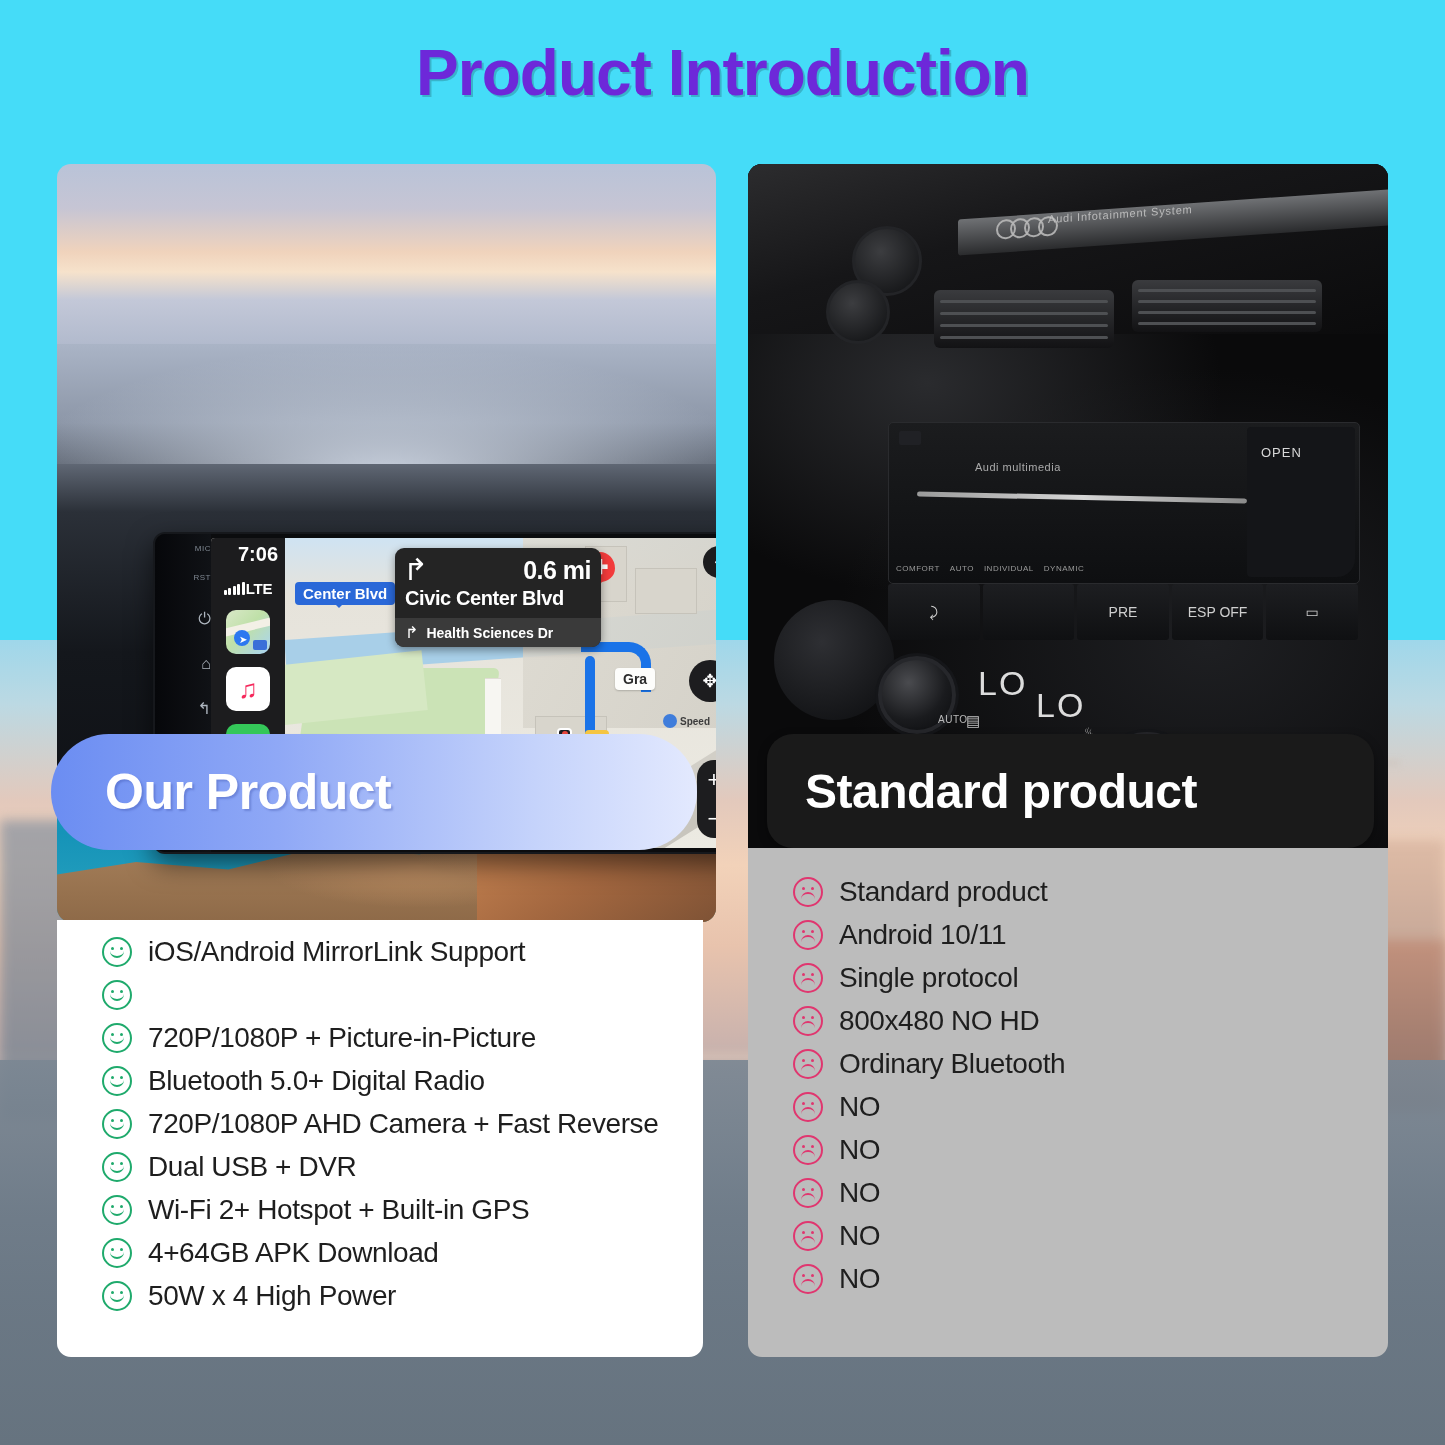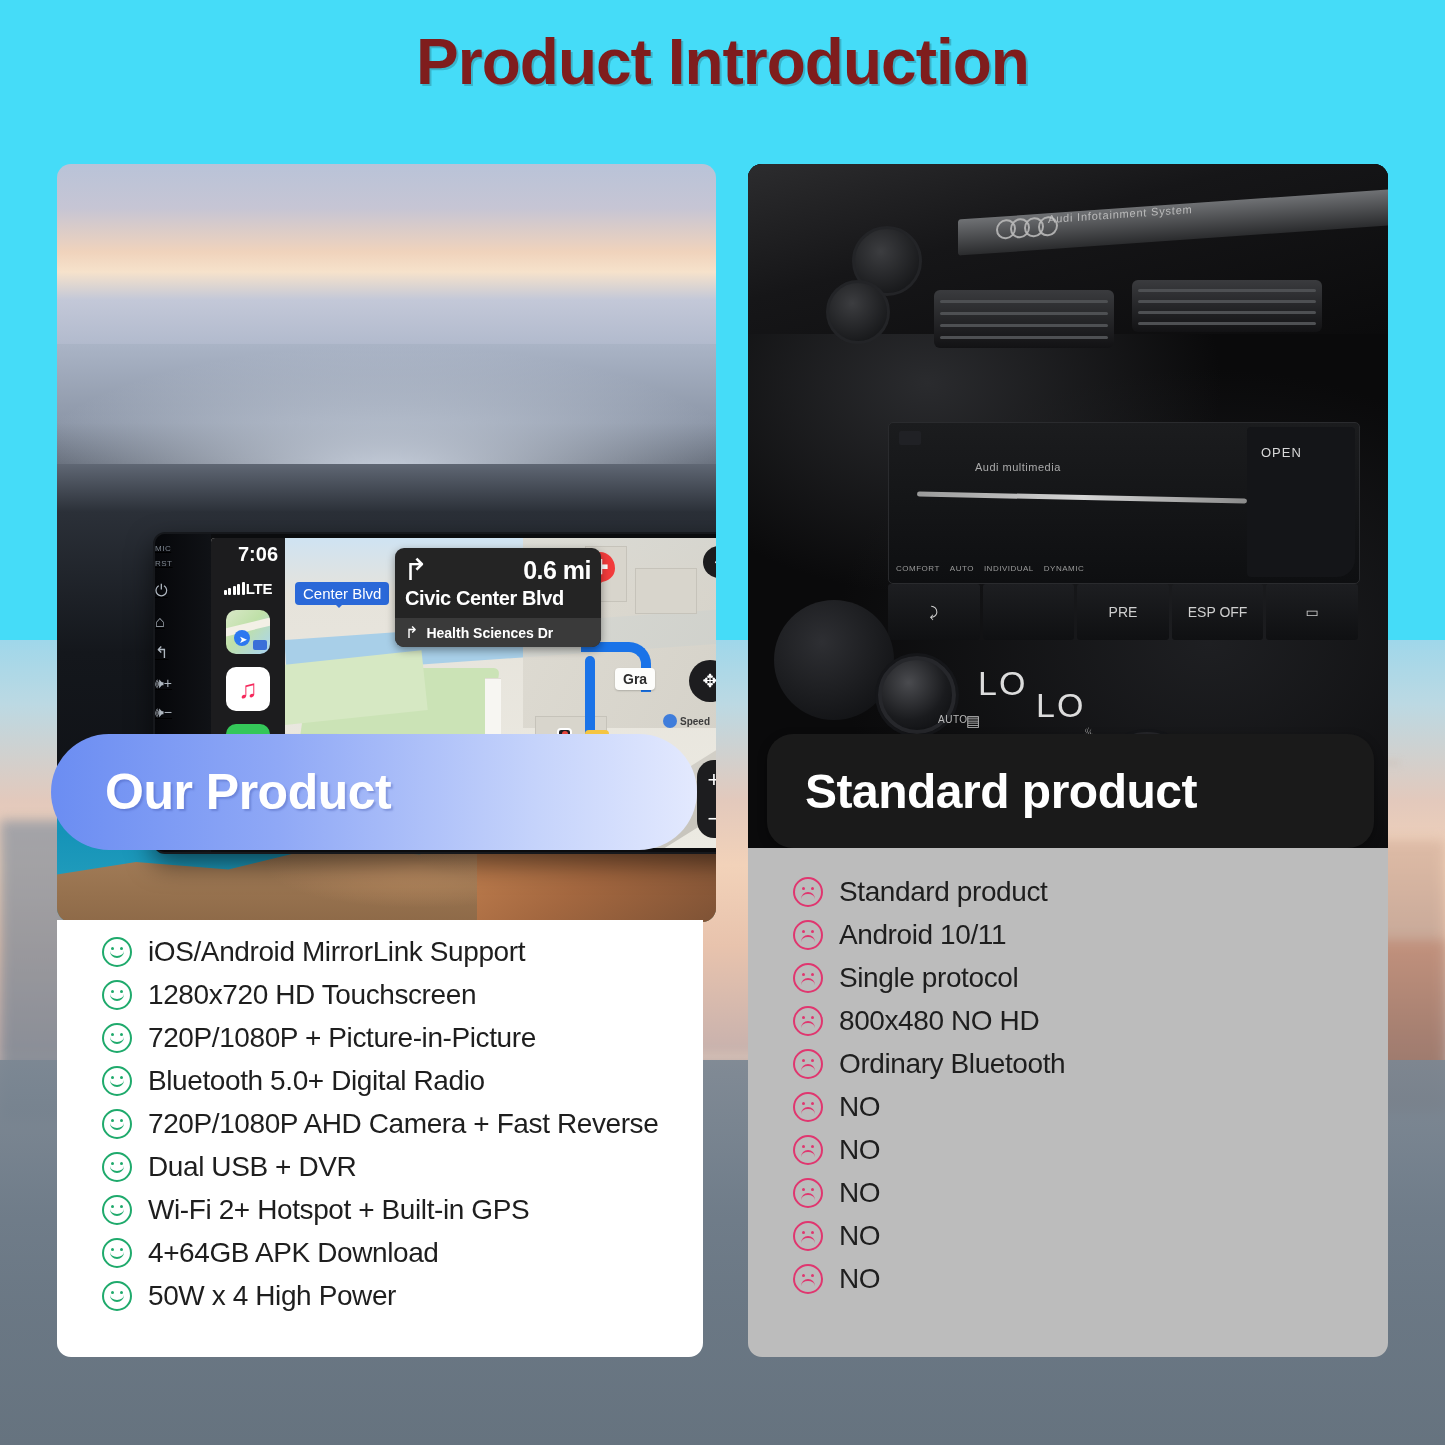--- a/index.html
+++ b/index.html
@@ -34,22 +34,22 @@
   .bld2{left:120px;top:250px;width:120px;height:230px;background:linear-gradient(#9aa2ac,#79858f);}
   .bld3{left:1240px;top:120px;width:90px;height:340px;background:linear-gradient(#c8a397,#8d7f7f);}
   .bld4{left:1320px;top:200px;width:125px;height:270px;background:linear-gradient(#d8b49f,#91807c);}
   .bld5{left:1290px;top:300px;width:155px;height:170px;background:linear-gradient(#c08a74,#8d6a5e);}
   .crane{left:1355px;top:95px;width:6px;height:130px;background:#b9b2ad;filter:blur(3px);}
   .crane2{left:1300px;top:120px;width:100px;height:6px;background:#cfc6bf;filter:blur(3px);}
   .hz{position:absolute;left:0;top:415px;width:100%;height:3px;background:#f3dcc4;filter:blur(5px);opacity:.8;}
 
   
   .title{
-    position:absolute;left:0;top:25px;width:1445px;text-align:center;
-    font-size:64px;font-weight:bold;color:#7f1d1d;letter-spacing:-1px;
+    position:absolute;left:0;top:36px;width:1445px;text-align:center;
+    font-size:64px;font-weight:bold;color:#6d28d9;letter-spacing:-1px;
     text-shadow:2px 2px 0 rgba(0,0,0,.18);
   }
 
   
   .left-photo{
     position:absolute;left:57px;top:164px;width:659px;height:758px;
     border-radius:14px;overflow:hidden;
   }
   .lp-sky{
     position:absolute;left:0;top:0;width:100%;height:200px;
@@ -87,22 +87,22 @@
   
   .device{
     position:absolute;left:96px;top:368px;width:592px;height:318px;
     background:#0b0c0e;border-radius:12px;
     box-shadow:0 10px 26px rgba(0,0,0,.55);
     border:2px solid #16181c;overflow:hidden;
   }
   .bezel{
     position:absolute;left:0;top:0;width:56px;height:100%;
     background:linear-gradient(to right,#06070a,#101216);
-    display:flex;flex-direction:column;align-items:flex-start;
-    padding-top:6px;box-sizing:border-box;gap:2px;text-decoration:underline;
+    display:flex;flex-direction:column;align-items:flex-end;
+    padding-top:6px;box-sizing:border-box;gap:16px;
   }
   .bz-txt{font-size:8px;color:#7f8791;letter-spacing:.5px;margin-top:4px;}
   .bz-ico{color:#aeb6bf;font-size:16px;margin-top:13px;line-height:1;}
   .bz-ico.small{font-size:14px;}
 
   .screen{
     position:absolute;left:56px;top:4px;width:532px;height:310px;
     background:#e9e6de;overflow:hidden;border-radius:4px;
   }
   .cp-side{
@@ -142,21 +142,21 @@
     background:linear-gradient(120deg,#dedbd2 0%,#d2cfc6 100%);opacity:.9;}
   .m-bldg{position:absolute;background:#d8d5cc;border:1px solid #c6c3ba;}
   .m-road{position:absolute;background:#f7f6f2;border-top:1px solid #e0ddd4;border-bottom:1px solid #e0ddd4;}
   .m-hwy{position:absolute;right:-30px;bottom:-10px;width:260px;height:40px;background:#c8c5bd;transform:rotate(-32deg);}
   .m-hwy2{position:absolute;right:-40px;bottom:30px;width:260px;height:26px;background:#d2cfc7;transform:rotate(-32deg);}
   .route{position:absolute;background:#1a73e8;border-radius:5px;}
   .r1{left:300px;top:118px;width:10px;height:120px;}
   .r3{left:300px;top:230px;width:10px;height:80px;}
   .route-arc{position:absolute;left:296px;top:104px;width:60px;height:40px;border:10px solid #1a73e8;border-left:none;border-bottom:none;border-radius:0 22px 0 0;}
 
-  .lbl-blue{position:absolute;background:#2a68d8;color:#fff;font-size:15px;font-weight:normal;
+  .lbl-blue{position:absolute;background:#2a68d8;color:#fff;font-size:15px;font-weight:bold;
     padding:3px 8px;border-radius:4px;white-space:nowrap;}
   .lbl-blue:after{content:"";position:absolute;left:38px;bottom:-9px;border:6px solid transparent;border-top-color:#2a68d8;}
   .lbl-white{position:absolute;background:#fdfdfb;color:#2b2b2b;font-size:14px;font-weight:bold;
     padding:3px 8px;border-radius:4px;white-space:nowrap;box-shadow:0 1px 2px rgba(0,0,0,.2);}
   .shield{position:absolute;background:#fff;color:#14318f;font-size:15px;font-weight:bold;
     padding:3px 10px;border:2px solid #2a4fbf;border-radius:5px;white-space:nowrap;}
   .poi-text{position:absolute;color:#3a3a3a;font-size:11px;font-weight:bold;line-height:12px;text-align:center;}
   .pin{position:absolute;width:30px;height:30px;border-radius:50% 50% 50% 50%/55% 55% 45% 45%;
     background:#f23b3b;display:flex;align-items:center;justify-content:center;}
   .pin:after{content:"";position:absolute;bottom:-8px;left:9px;border:6px solid transparent;border-top-color:#f23b3b;}
@@ -551,21 +551,20 @@
             <u></u>
           </span>
         <span class="label">iOS/Android MirrorLink Support</span>
       </div>
       <div class="frow">
         <span class="face good">
             <i class="l"></i>
             <i class="r"></i>
             <u></u>
           </span>
-        <span class="label">1280x720 HD  Touchscreen</span>
       </div>
       <div class="frow">
         <span class="face good">
             <i class="l"></i>
             <i class="r"></i>
             <u></u>
           </span>
         <span class="label">720P/1080P + Picture-in-Picture</span>
       </div>
       <div class="frow">

